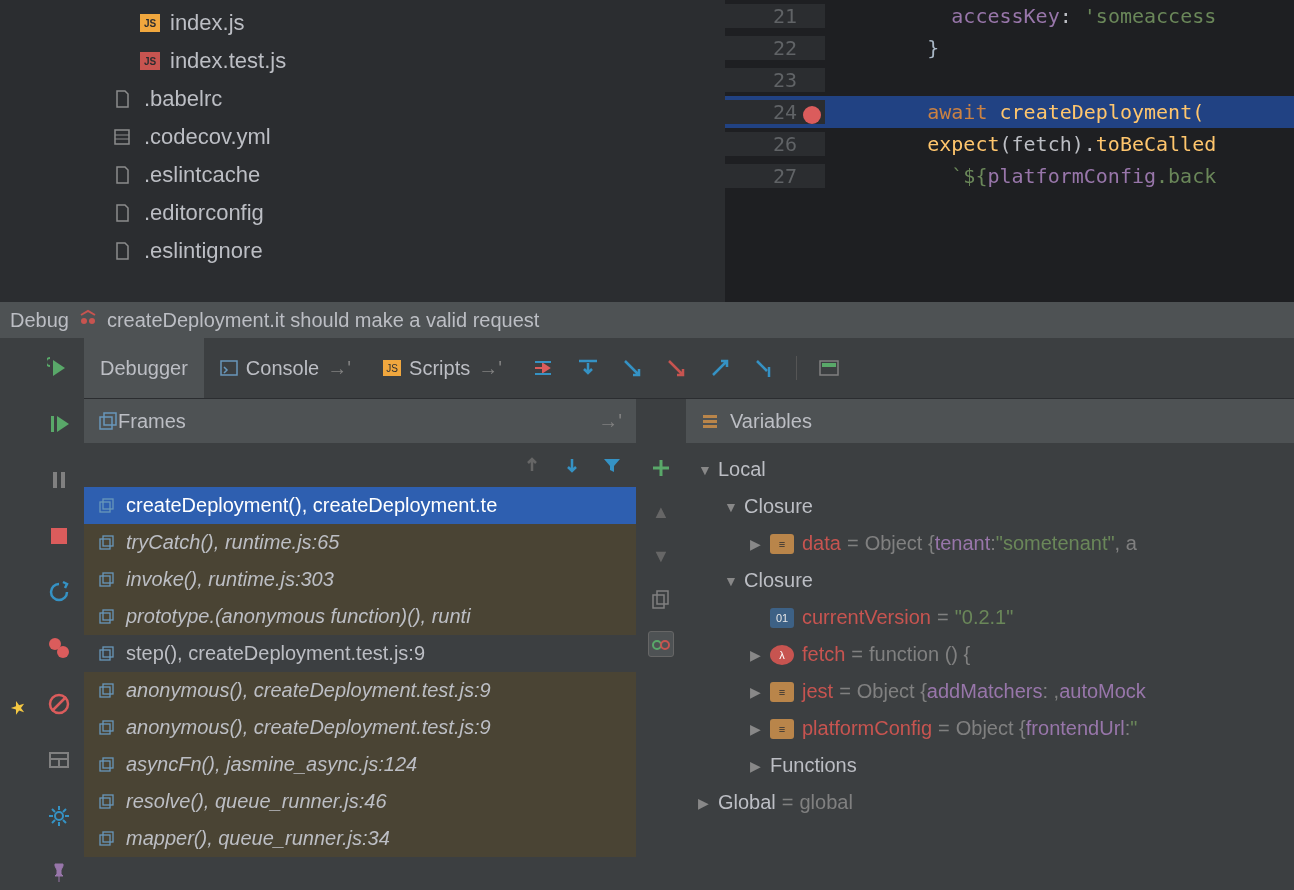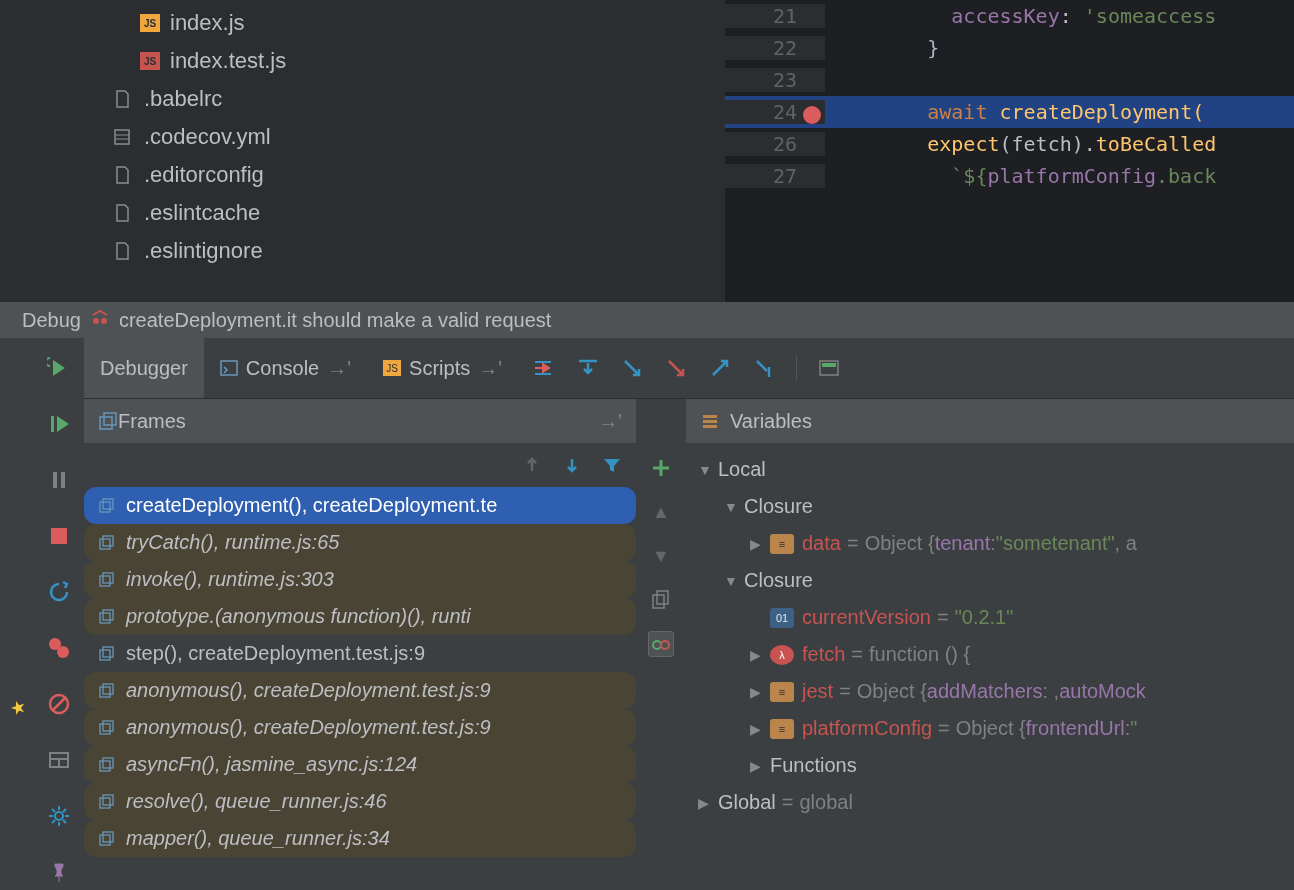--- a/index.html
+++ b/index.html
@@ -99,21 +99,21 @@
     font-size: 18px;
     color: #bcbec4;
     border-top: 1px solid #1e1f22;
   }
   .bc-sep { margin: 0 10px; color: #8c8c8c; }
   .debug-title-bar {
     height: 36px;
     background: #4e5254;
     display: flex;
     align-items: center;
-    padding-left: 22px;
+    padding-left: 10px;
     font-size: 20px;
     color: #bcbec4;
   }
   .jest-icon {
     width: 22px;
     height: 22px;
     margin: 0 8px;
     display: inline-flex;
     align-items: center;
     justify-content: center;
@@ -222,21 +222,20 @@
   .frame-row {
     height: 37px;
     display: flex;
     align-items: center;
     padding-left: 14px;
     font-size: 20px;
     gap: 8px;
     cursor: pointer;
     overflow: hidden;
     white-space: nowrap;
-    border-radius: 12px;
   }
   .frame-row.selected { background: #2e5fb0; color: #ffffff; }
   .frame-row.lib { background: #4a4434; color: #bcbec4; font-style: italic; }
   .frame-row.lib .fn-name { font-style: italic; }
   .frame-row.user { background: #3c3f41; }
   .frame-icon { color: #6897bb; width: 20px; display: inline-flex; }
   .middle-gutter {
     width: 50px;
     background: #3c3f41;
     display: flex;
@@ -322,29 +321,29 @@
           </svg>
         </span>
       <span>.codecov.yml</span>
     </div>
     <div class="tree-item">
       <span class="file-icon gen-icon">
           <svg width="20" height="20" viewBox="0 0 20 20">
             <path d="M5 2 h8 l3 3 v13 h-11 z" fill="none" stroke="#8c8c8c" stroke-width="1.5"></path>
           </svg>
         </span>
-      <span>.editorconfig</span>
+      <span>.eslintcache</span>
     </div>
     <div class="tree-item">
       <span class="file-icon gen-icon">
           <svg width="20" height="20" viewBox="0 0 20 20">
             <path d="M5 2 h8 l3 3 v13 h-11 z" fill="none" stroke="#8c8c8c" stroke-width="1.5"></path>
           </svg>
         </span>
-      <span>.eslintcache</span>
+      <span>.editorconfig</span>
     </div>
     <div class="tree-item">
       <span class="file-icon gen-icon">
           <svg width="20" height="20" viewBox="0 0 20 20">
             <path d="M5 2 h8 l3 3 v13 h-11 z" fill="none" stroke="#8c8c8c" stroke-width="1.5"></path>
           </svg>
         </span>
       <span>.eslintignore</span>
     </div>
   </div>

